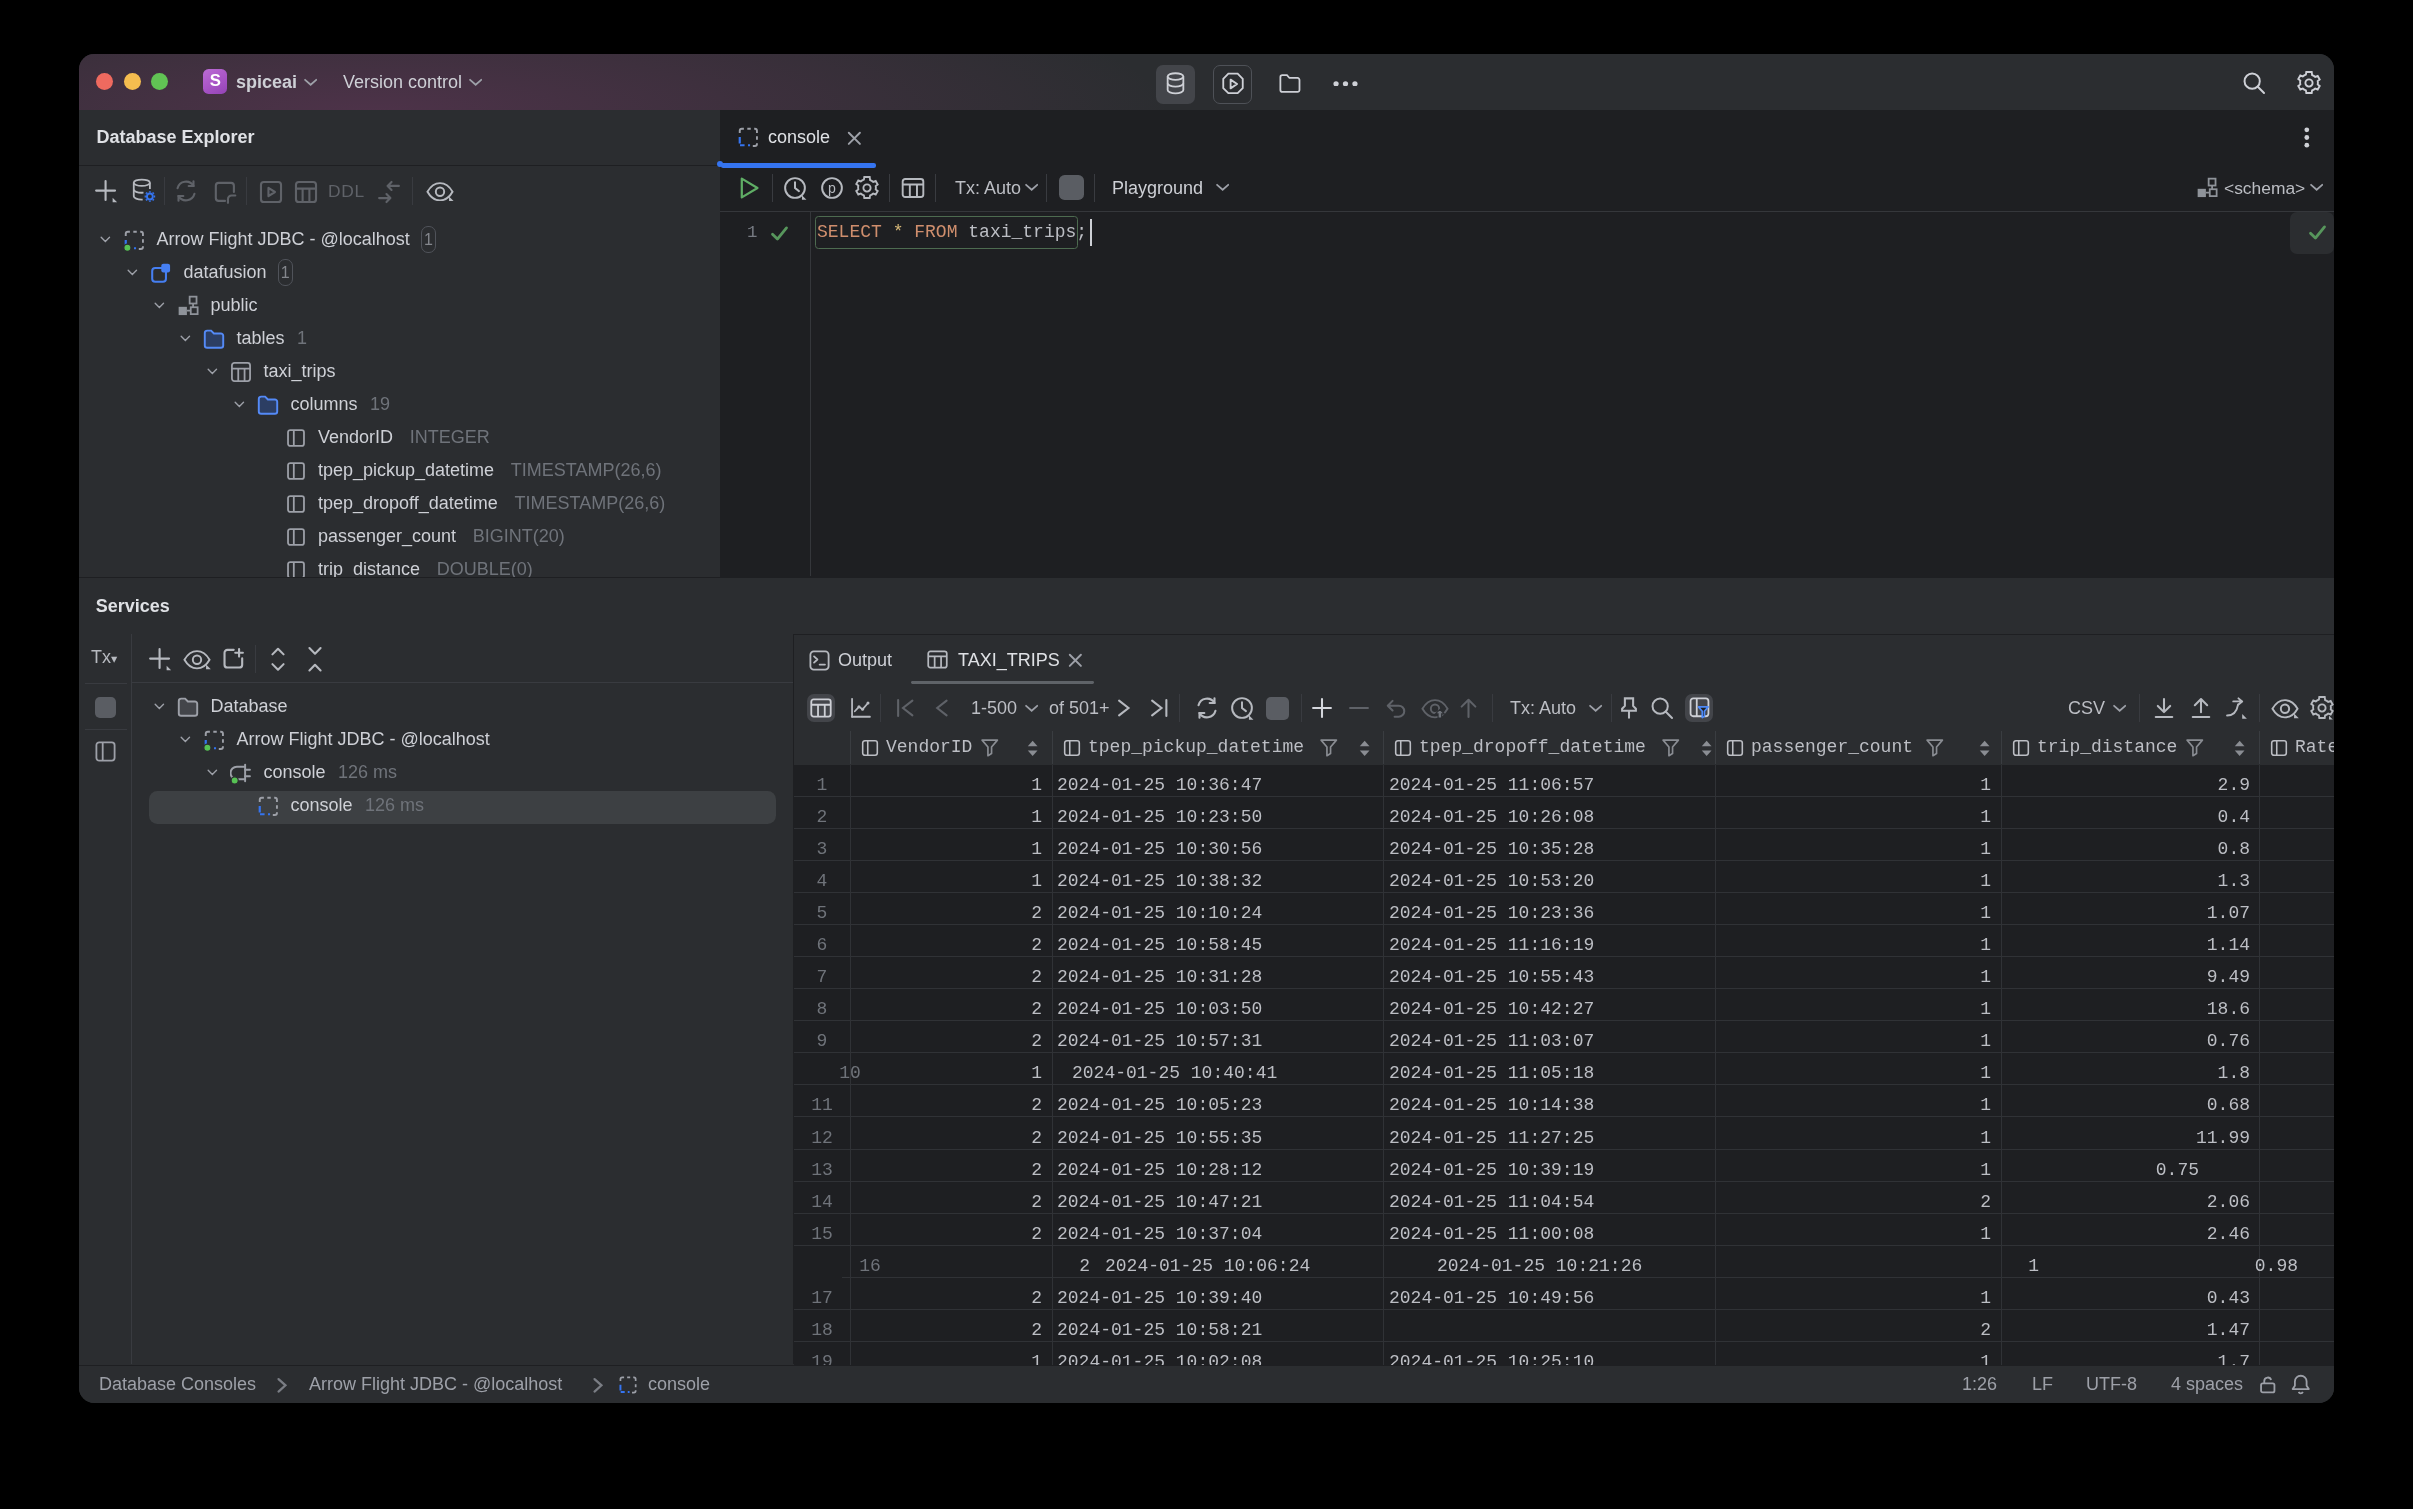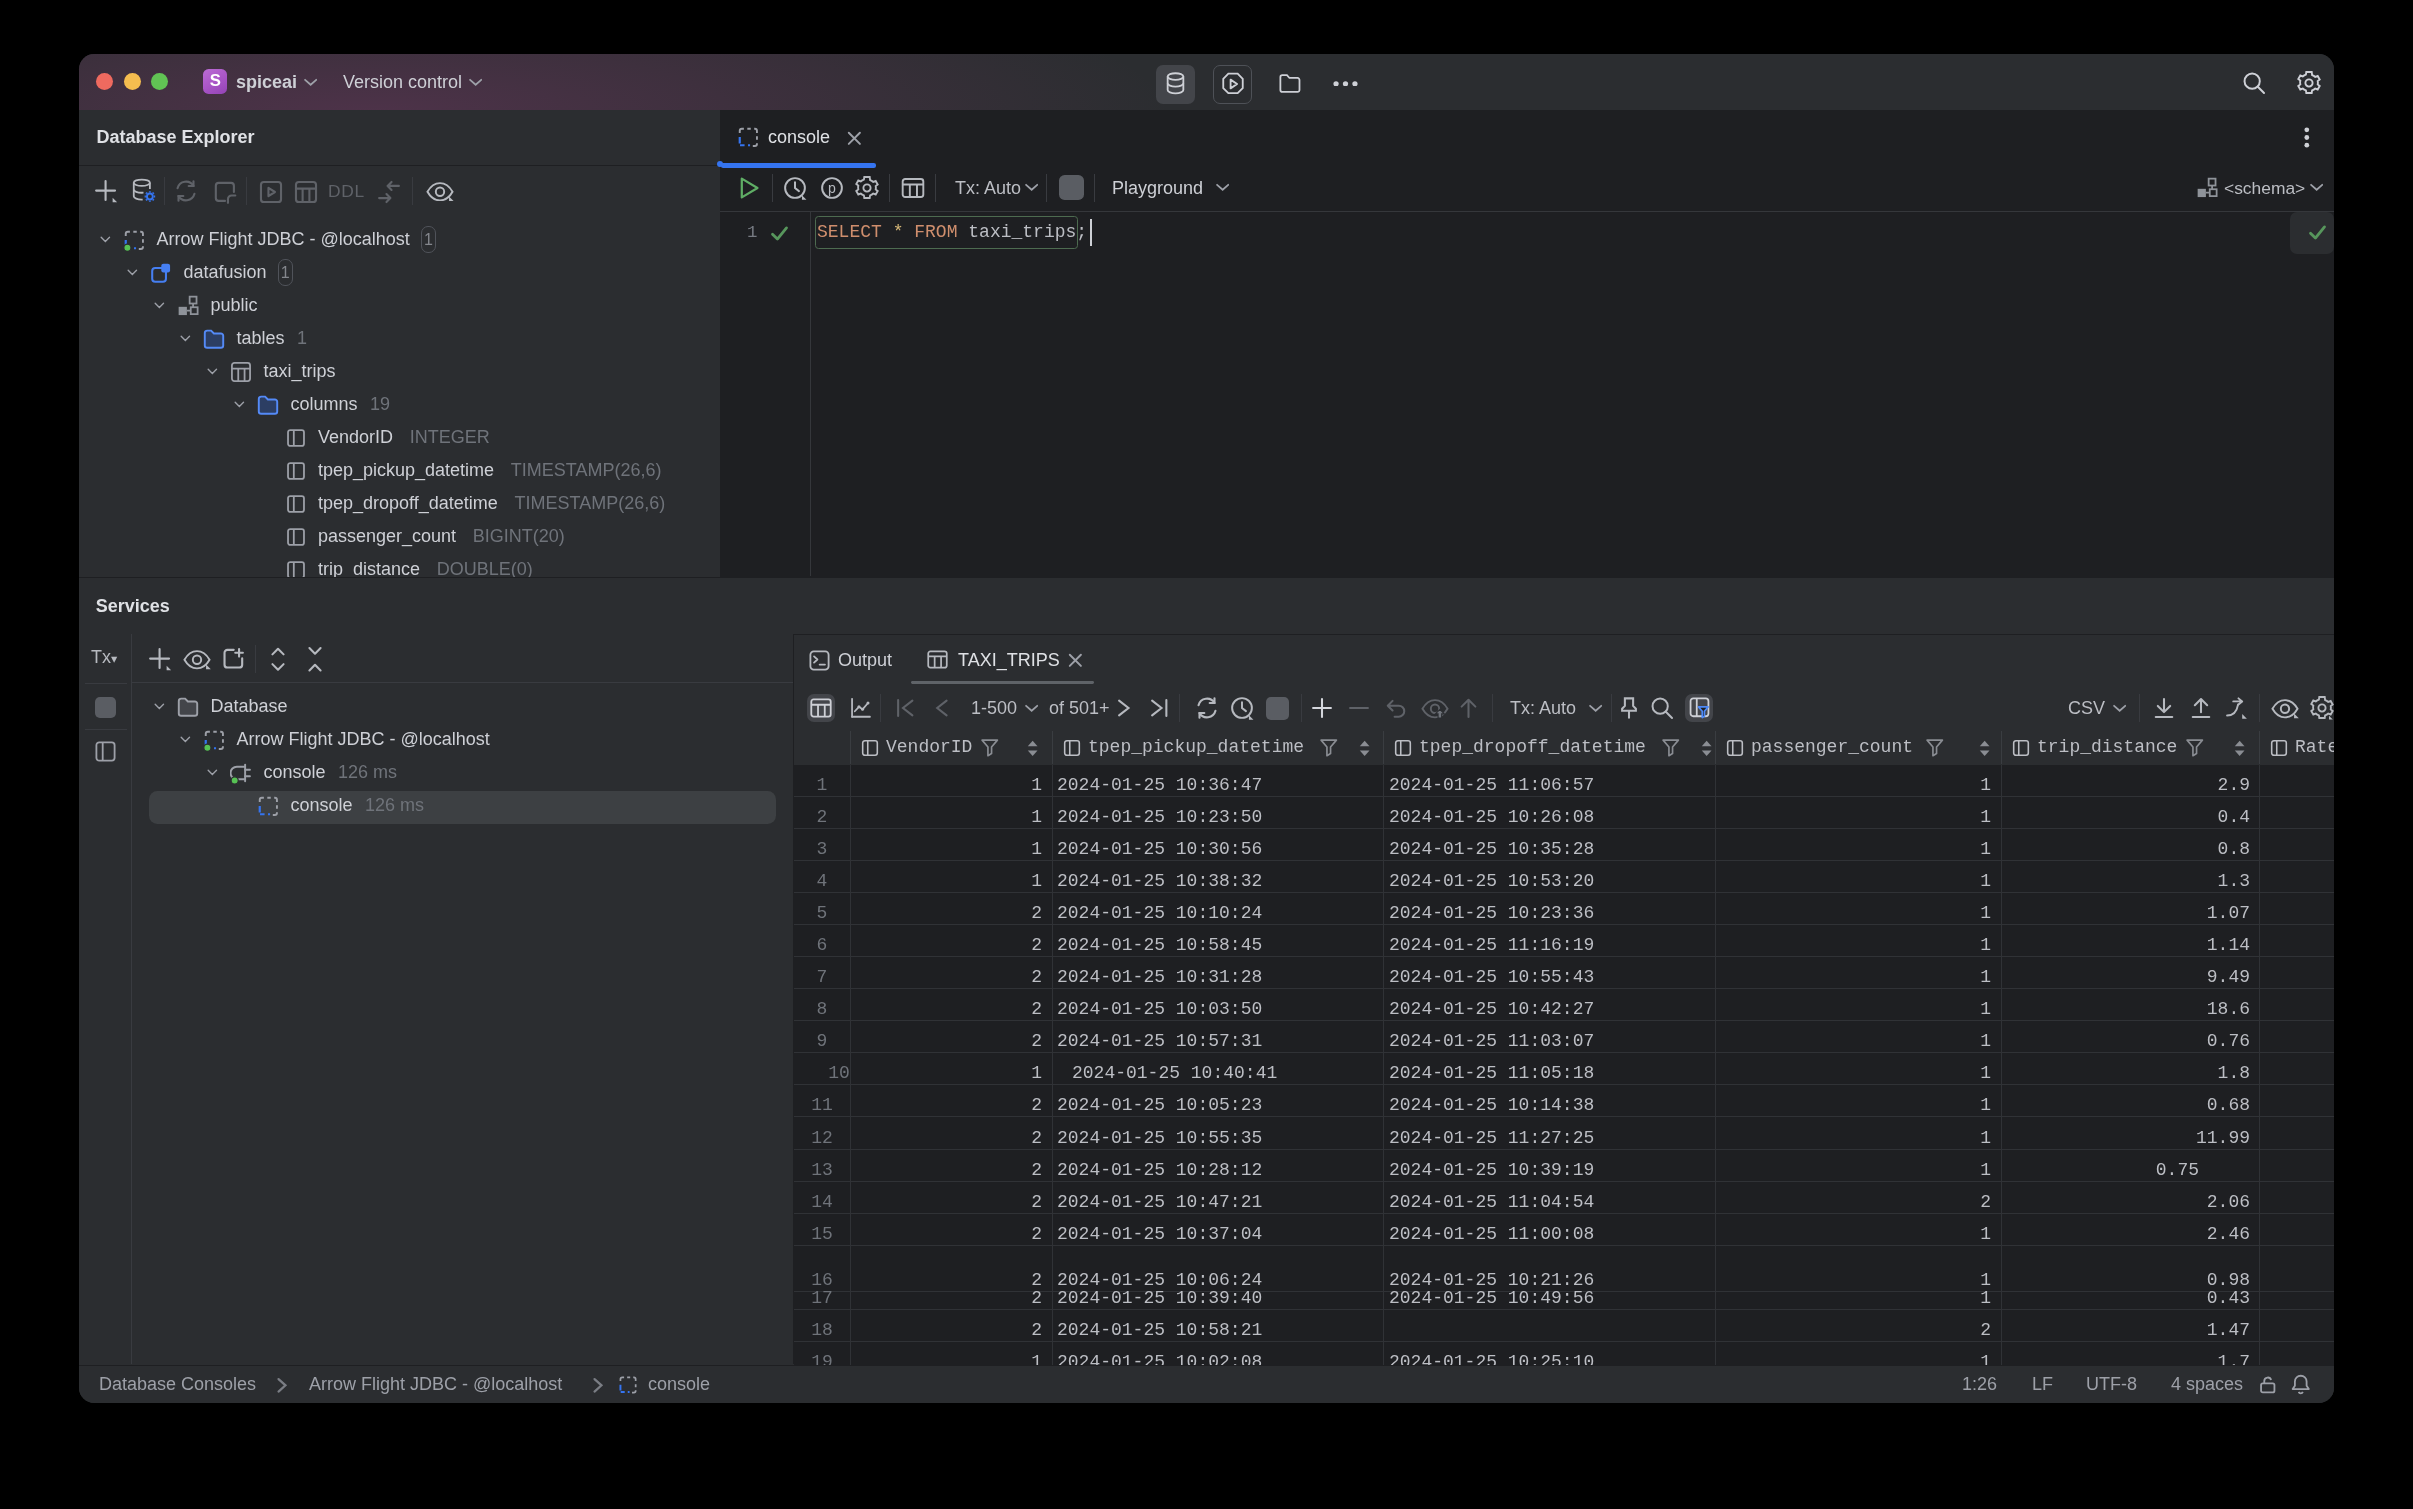--- a/index.html
+++ b/index.html
@@ -831,21 +831,21 @@
       </div>
       <div class="grow" style="top:256px;">
         <div class="gc rnum" style="left:0; width:56px;">9</div>
         <div class="gc rr" style="left:56px; width:192px;">2</div>
         <div class="gc" style="left:263px;">2024-01-25 10:57:31</div>
         <div class="gc" style="left:595px;">2024-01-25 11:03:07</div>
         <div class="gc rr" style="left:921px; width:276px;">1</div>
         <div class="gc rr" style="left:1207px; width:249px;">0.76</div>
       </div>
       <div class="grow" style="top:288px;">
-        <div class="gc rnum" style="left:0; width:56px;padding-left:34px;">10</div>
+        <div class="gc rnum" style="left:11px; width:56px;padding-left:34px;">10</div>
         <div class="gc rr" style="left:56px; width:192px;">1</div>
         <div class="gc" style="left:278px;">2024-01-25 10:40:41</div>
         <div class="gc" style="left:595px;">2024-01-25 11:05:18</div>
         <div class="gc rr" style="left:921px; width:276px;">1</div>
         <div class="gc rr" style="left:1207px; width:249px;">1.8</div>
       </div>
       <div class="grow" style="top:320px;">
         <div class="gc rnum" style="left:0; width:56px;">11</div>
         <div class="gc rr" style="left:56px; width:192px;">2</div>
         <div class="gc" style="left:263px;">2024-01-25 10:05:23</div>
@@ -878,21 +878,21 @@
         <div class="gc rr" style="left:1207px; width:249px;">2.06</div>
       </div>
       <div class="grow" style="top:449px;">
         <div class="gc rnum" style="left:0; width:56px;">15</div>
         <div class="gc rr" style="left:56px; width:192px;">2</div>
         <div class="gc" style="left:263px;">2024-01-25 10:37:04</div>
         <div class="gc" style="left:595px;">2024-01-25 11:00:08</div>
         <div class="gc rr" style="left:921px; width:276px;">1</div>
         <div class="gc rr" style="left:1207px; width:249px;">2.46</div>
       </div>
-      <div class="grow" style="top:495px;">
+      <div class="grow" style="top:481px;margin-left:48px;">
         <div class="gc rnum" style="left:0; width:56px;">16</div>
         <div class="gc rr" style="left:56px; width:192px;">2</div>
         <div class="gc" style="left:263px;">2024-01-25 10:06:24</div>
         <div class="gc" style="left:595px;">2024-01-25 10:21:26</div>
         <div class="gc rr" style="left:921px; width:276px;">1</div>
         <div class="gc rr" style="left:1207px; width:249px;">0.98</div>
       </div>
       <div class="grow" style="top:513px;">
         <div class="gc rnum" style="left:0; width:56px;">17</div>
         <div class="gc rr" style="left:56px; width:192px;">2</div>

